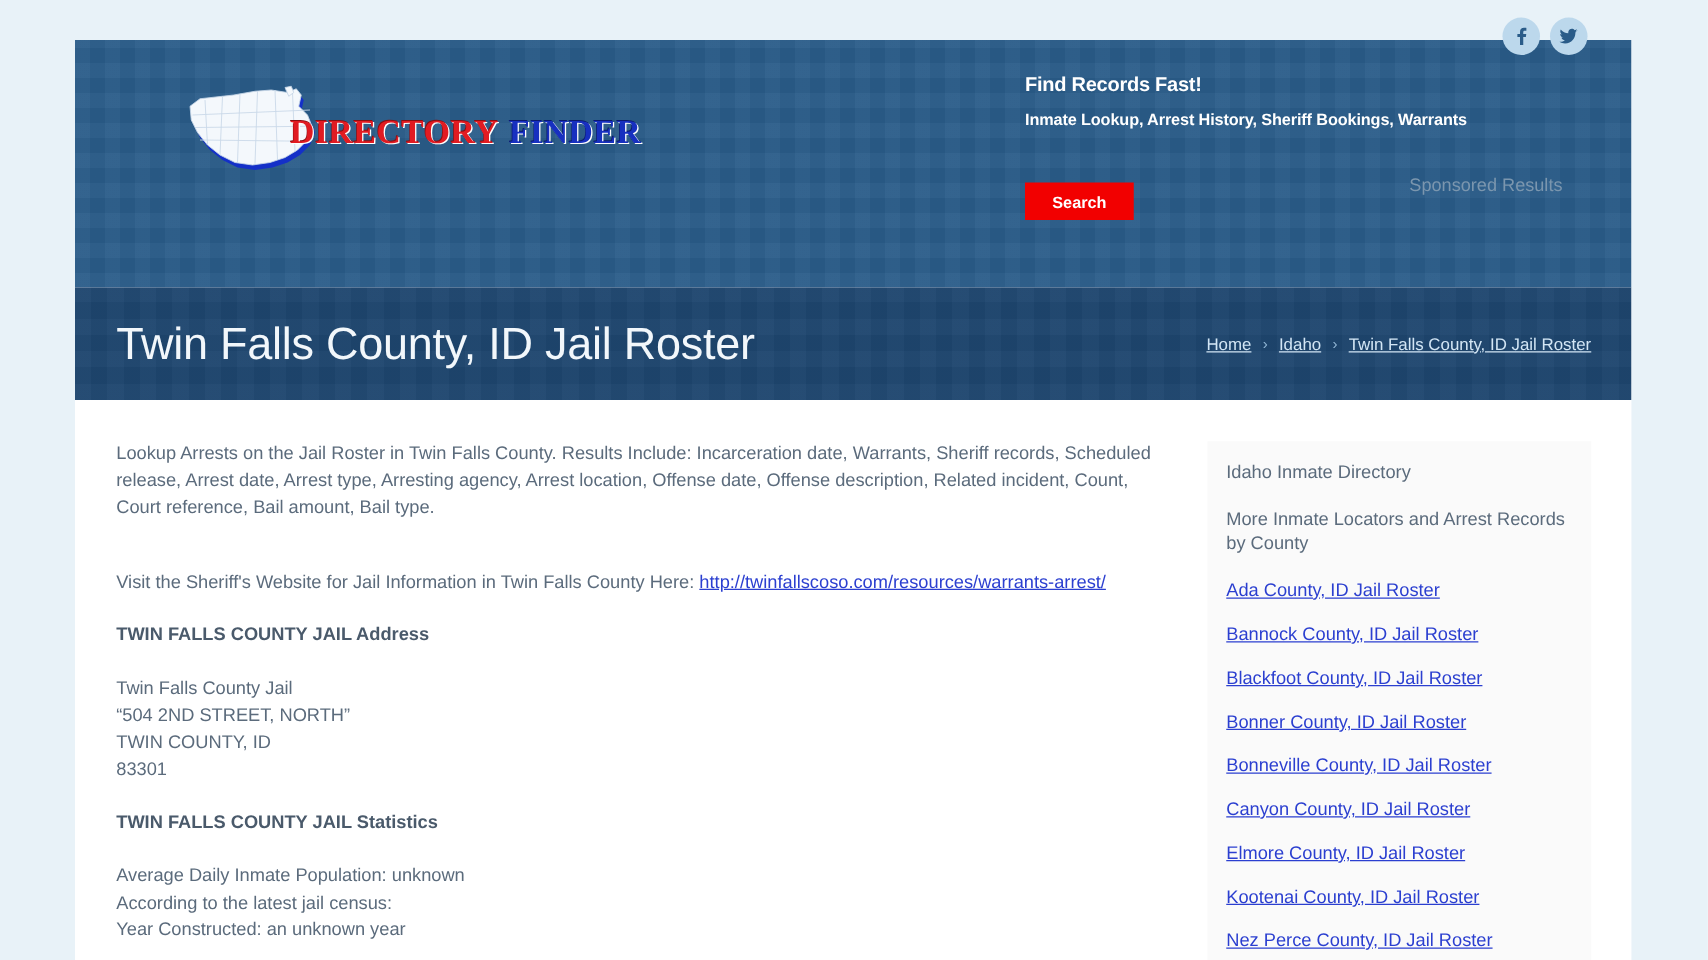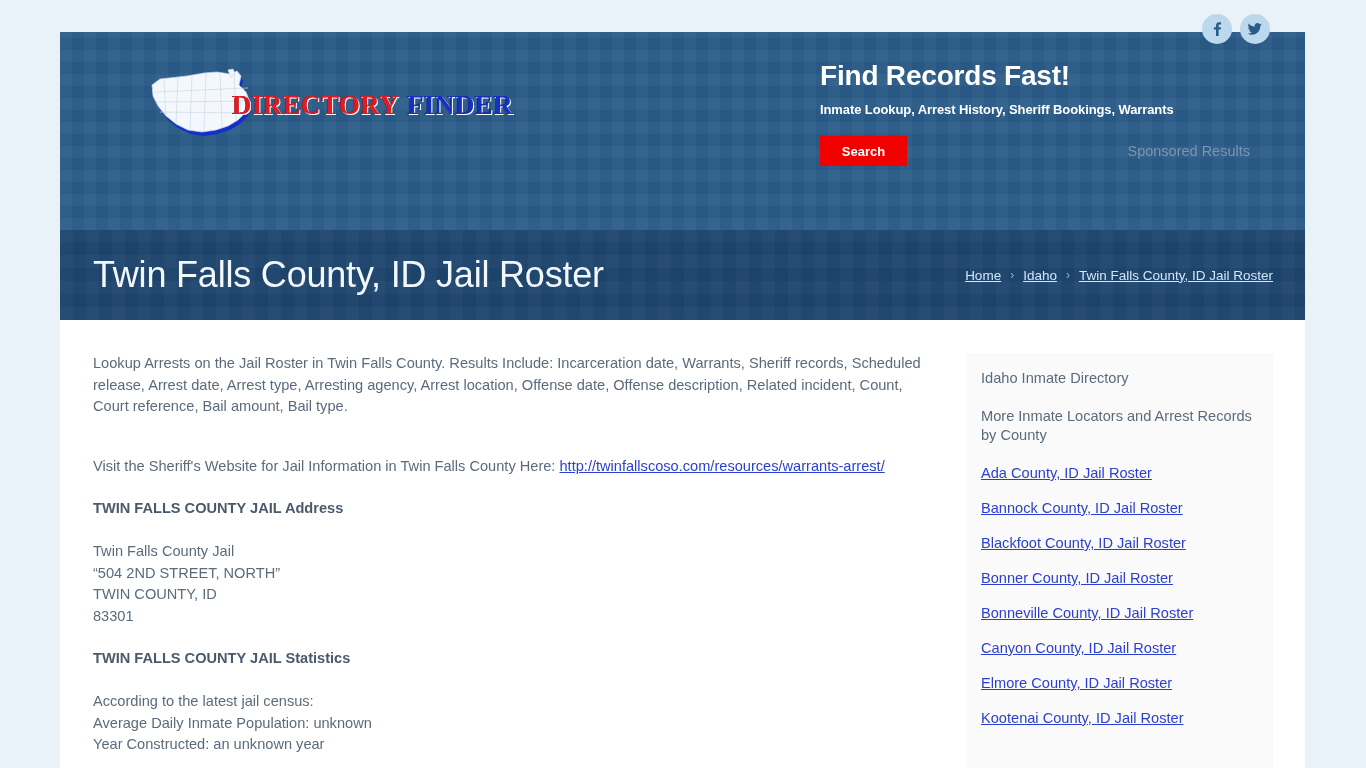--- a/index.html
+++ b/index.html
@@ -101,21 +101,21 @@
 
   
   .search-panel {
     position: absolute;
     left: 760px;
     top: 30px;
     width: 430px;
   }
   .search-title {
     margin: 0;
-    font-size: 28px;
+    font-size: 16px;
     font-weight: bold;
     color: #ffffff;
     letter-spacing: -0.2px;
   }
   .search-sub {
     margin: 10px 0 0 0;
     font-size: 13px;
     font-weight: bold;
     color: #ffffff;
     letter-spacing: -0.1px;
@@ -174,20 +174,21 @@
   }
   .search-btn {
     width: 87px; height: 30px;
     background: #f20000;
     color: #ffffff;
     border: none;
     font-family: "Liberation Sans", sans-serif;
     font-size: 13px;
     font-weight: bold;
     cursor: pointer;
+    margin-top: 24px;
   }
   .sponsored {
     font-size: 14.5px;
     color: #7b96ae;
   }
 
   
   .title-band {
     position: relative;
     height: 90px;
@@ -356,37 +357,38 @@
         <div class="addr-block">
           <div>Twin Falls County Jail</div>
           <div>“504 2ND STREET, NORTH”</div>
           <div>TWIN COUNTY, ID</div>
           <div>83301</div>
         </div>
 
         <p class="strong-head">TWIN FALLS COUNTY JAIL Statistics</p>
 
         <div class="stats-block">
+          <div>Average Daily Inmate Population: unknown</div>
           <div>According to the latest jail census:</div>
-          <div>Average Daily Inmate Population: unknown</div>
           <div>Year Constructed: an unknown year</div>
 
         </div>
       </div>
 
       <aside class="sidebar">
         <p class="sb-heading">Idaho Inmate Directory</p>
         <p class="sb-heading">More Inmate Locators and Arrest Records by County</p>
 
         <a class="sb-link">Ada County, ID Jail Roster</a>
         <a class="sb-link">Bannock County, ID Jail Roster</a>
         <a class="sb-link">Blackfoot County, ID Jail Roster</a>
         <a class="sb-link">Bonner County, ID Jail Roster</a>
         <a class="sb-link">Bonneville County, ID Jail Roster</a>
         <a class="sb-link">Canyon County, ID Jail Roster</a>
         <a class="sb-link">Elmore County, ID Jail Roster</a>
         <a class="sb-link">Kootenai County, ID Jail Roster</a>
+        <a class="sb-link">Nez Perce County, ID Jail Roster</a>
 
       </aside>
 
     </div>
   </div>
 </div>
 
 </body></html>

